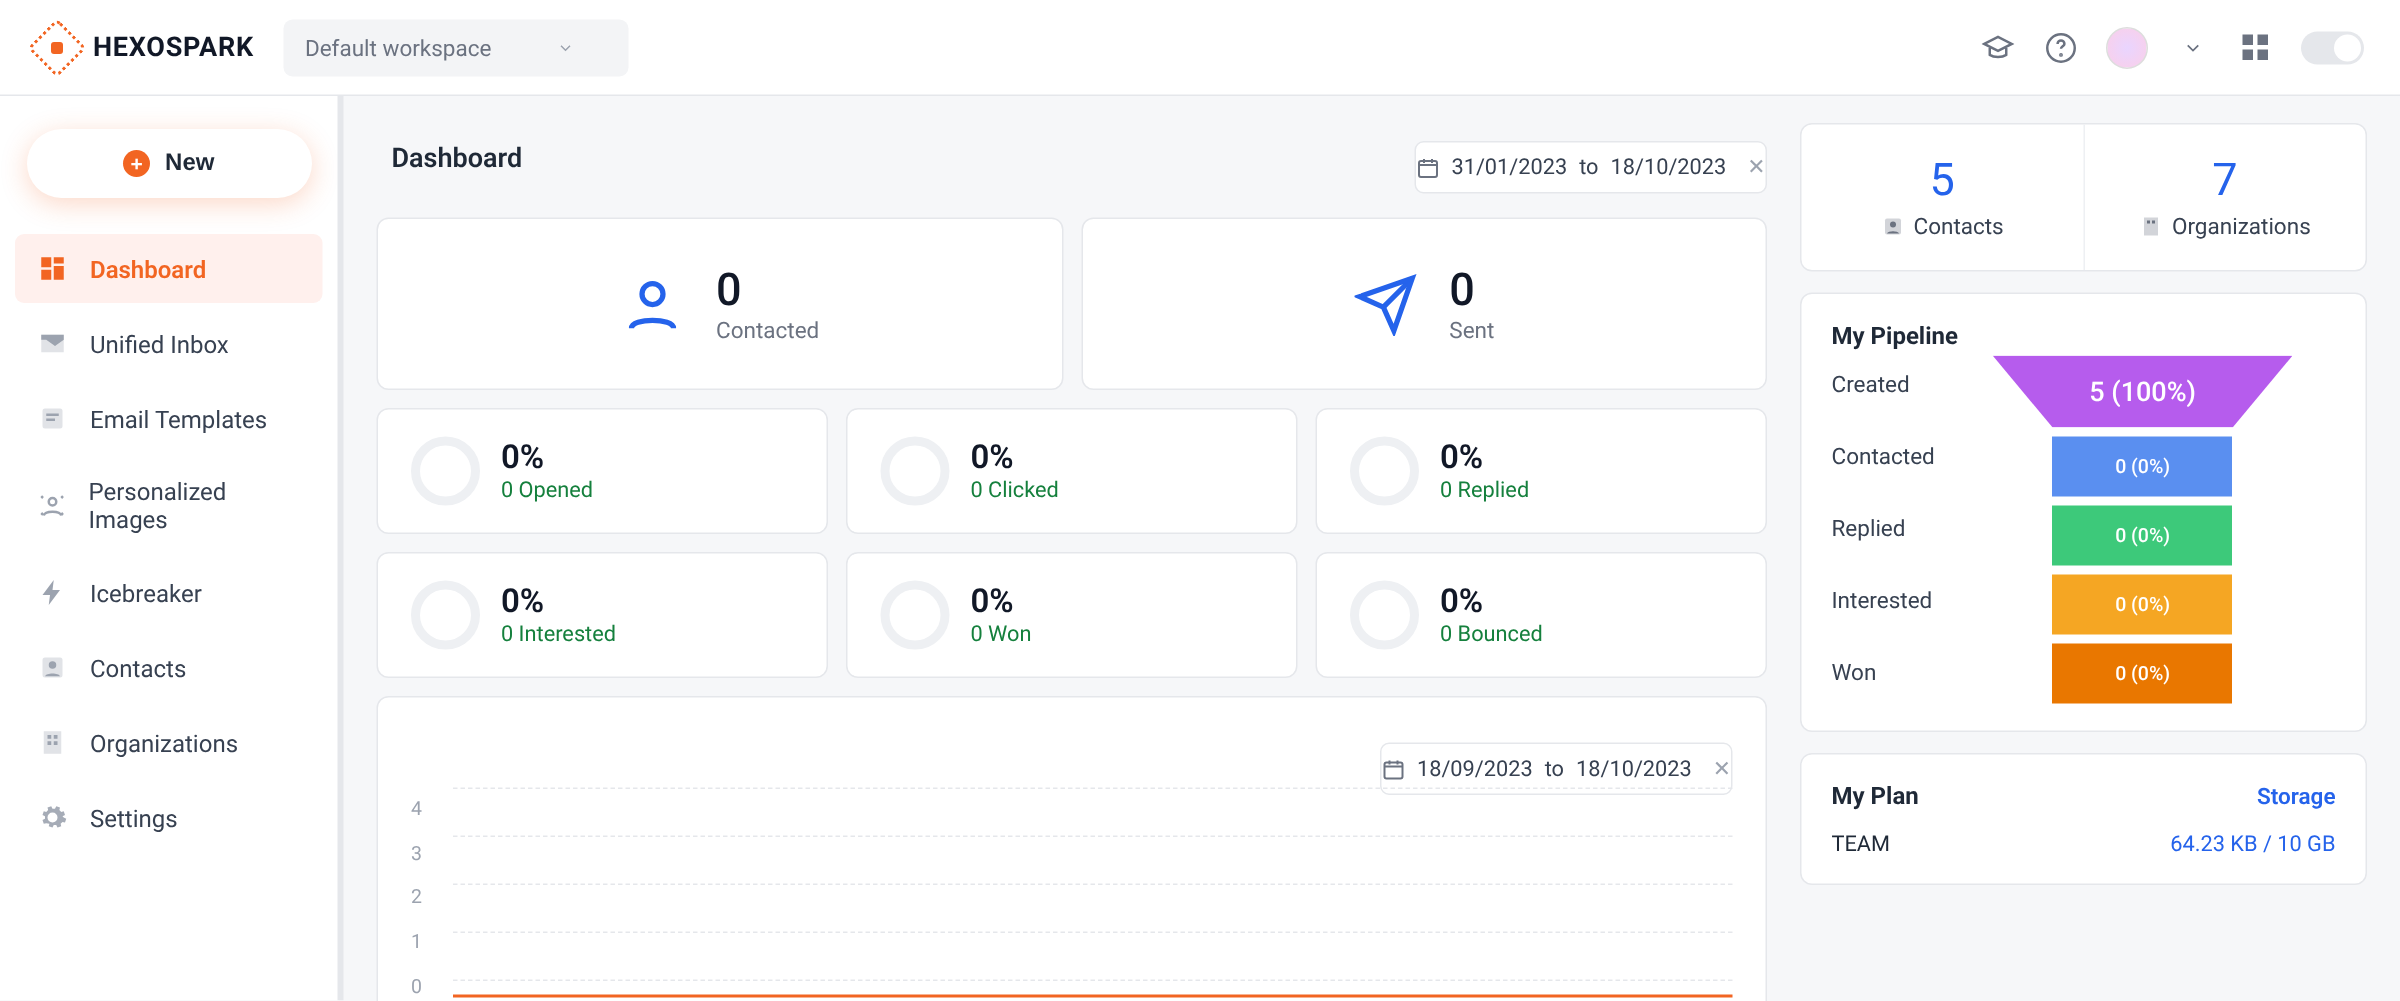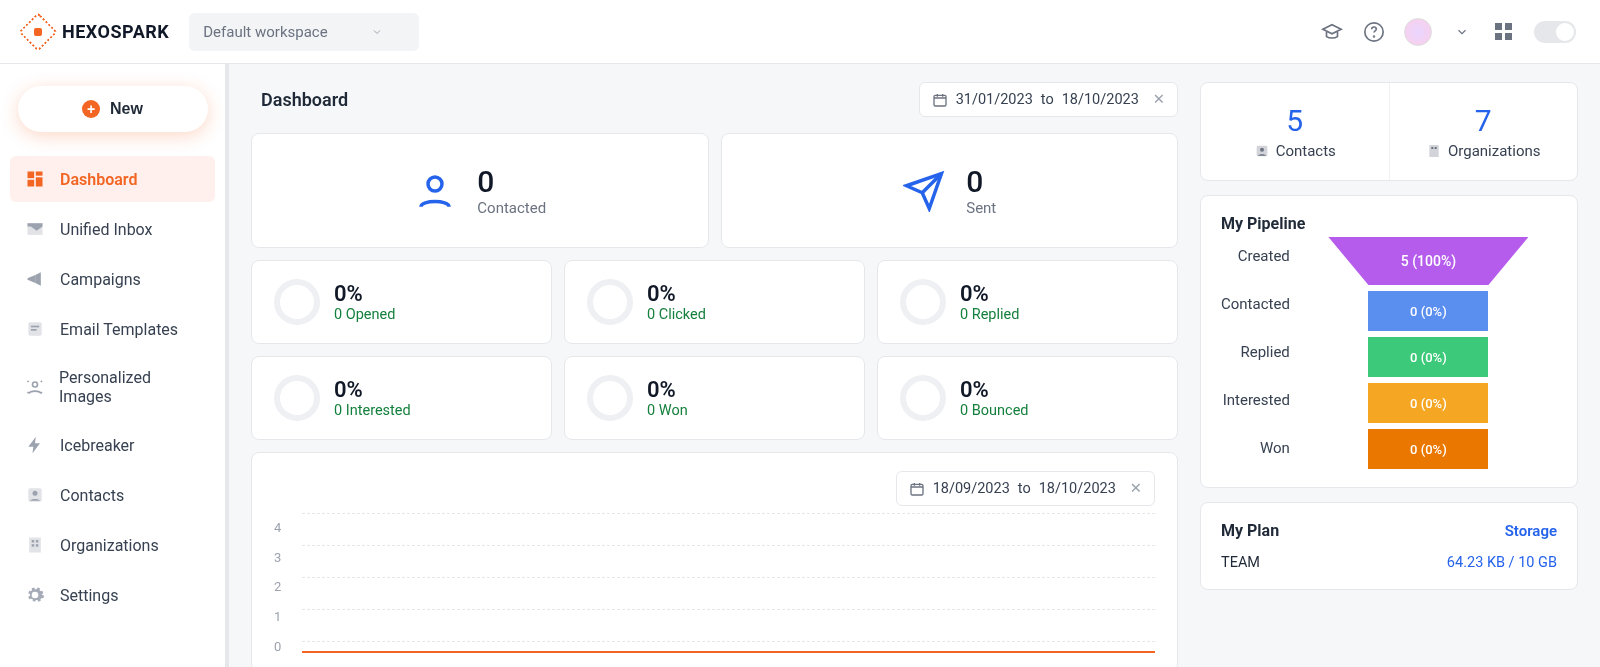--- a/index.html
+++ b/index.html
@@ -31,21 +31,21 @@
 
 .nav-item { display: flex; align-items: center; gap: 14px; padding: 12px 14px; border-radius: 6px; font-size: 16px; color: #374151; cursor: pointer; margin-bottom: 4px; }
 .nav-item.active { background: #fff0ed; color: #f26522; font-weight: 600; }
 .nav-item .nav-ico { width: 22px; height: 22px; display: flex; align-items: center; justify-content: center; color: #9ca3af; }
 .nav-item.active .nav-ico { color: #f26522; }
 
 
 .main { flex: 1; padding: 18px 22px; overflow-y: auto; border-left: 3px solid #e5e7eb; }
 .dash-header { display: flex; align-items: center; justify-content: space-between; margin-bottom: 16px; }
 .dash-title { font-size: 18px; font-weight: 600; padding-left: 10px; }
-.date-range { display: flex; align-items: center; gap: 8px; background: #fff; border: 1px solid #e5e7eb; border-radius: 6px; padding: 8px 12px; font-size: 14.5px; color: #374151; }
+.date-range { display: flex; align-items: center; gap: 8px; background: #fff; border: 1px solid #e5e7eb; border-radius: 6px; padding: 8px 0; font-size: 14.5px; color: #374151; margin-top: 12px; }
 .date-range .close { color: #9ca3af; cursor: pointer; margin-left: 6px; }
 
 .row { display: flex; gap: 12px; margin-bottom: 12px; }
 .card { background: #fff; border: 1px solid #e5e7eb; border-radius: 8px; flex: 1; }
 
 .big-card { display: flex; align-items: center; justify-content: center; gap: 20px; padding: 30px 20px; }
 .big-card .ico { width: 44px; height: 44px; display: flex; align-items: center; justify-content: center; }
 .big-card .num { font-size: 30px; font-weight: 500; color: #111827; }
 .big-card .lbl { font-size: 15px; color: #6b7280; }
 
@@ -65,26 +65,26 @@
 
 .rightcol { width: 400px; padding: 18px 22px 18px 0; overflow-y: auto; }
 .summary-card { background: #fff; border: 1px solid #e5e7eb; border-radius: 8px; display: flex; margin-bottom: 14px; }
 .summary-half { flex: 1; text-align: center; padding: 20px 10px; }
 .summary-half:first-child { border-right: 1px solid #eef0f3; }
 .summary-num { font-size: 30px; color: #2563eb; font-weight: 400; }
 .summary-lbl { font-size: 15px; color: #374151; display: flex; align-items: center; justify-content: center; gap: 6px; margin-top: 4px; }
 
 .pipeline-card, .plan-card { background: #fff; border: 1px solid #e5e7eb; border-radius: 8px; padding: 18px 20px; margin-bottom: 14px; }
 .section-title { font-size: 16px; font-weight: 700; margin-bottom: 4px; }
-.pipeline-body { display: flex; text-align: right; }
+.pipeline-body { display: flex; }
 .pipeline-labels { display: flex; flex-direction: column; gap: 30px; padding-top: 10px; }
 .pipeline-labels div { font-size: 15px; color: #374151; }
 .funnel { flex: 1; display: flex; flex-direction: column; align-items: center; gap: 6px; margin-left: 10px; }
 .fbar { height: 40px; display: flex; align-items: center; justify-content: center; color: #fff; font-size: 13px; font-weight: 500; }
-.trap { height: 48px; color: #fff; font-size: 14px; font-weight: 500; display: flex; align-items: center; justify-content: center; }
+.trap { height: 48px; color: #fff; font-size: 18px; font-weight: 500; display: flex; align-items: center; justify-content: center; }
 
 .plan-header { display: flex; justify-content: space-between; align-items: center; gap: 32px; }
 .plan-link { color: #2563eb; font-size: 15px; font-weight: 600; cursor: pointer; }
 .plan-row { display: flex; justify-content: space-between; margin-top: 14px; font-size: 14.5px; }
 .plan-row .v { color: #2563eb; }
 
 svg { display: block; }
 </style>
 </head>
 <body>
@@ -158,29 +158,20 @@
         <svg width="20" height="20" viewBox="0 0 24 24" fill="currentColor">
             <path d="M3 5h18v14H3z" opacity="0.3"></path>
             <path d="M3 5h18v4l-7 5-7-5H3z"></path>
           </svg>
       </span>
       <span>Unified Inbox</span>
     </div>
     <div class="nav-item">
       <span class="nav-ico">
         <svg width="20" height="20" viewBox="0 0 24 24" fill="currentColor">
-            <path d="M3 11v2l10 4V7z"></path>
-            <path d="M13 7l6-3v16l-6-3z"></path>
-          </svg>
-      </span>
-      <span>Campaigns</span>
-    </div>
-    <div class="nav-item">
-      <span class="nav-ico">
-        <svg width="20" height="20" viewBox="0 0 24 24" fill="currentColor">
             <rect x="4" y="4" width="16" height="16" rx="2" opacity="0.3"></rect>
             <rect x="7" y="8" width="10" height="2"></rect>
             <rect x="7" y="12" width="7" height="2"></rect>
           </svg>
       </span>
       <span>Email Templates</span>
     </div>
     <div class="nav-item">
       <span class="nav-ico">
         <svg width="20" height="20" viewBox="0 0 24 24" fill="none" stroke="currentColor" stroke-width="2">

